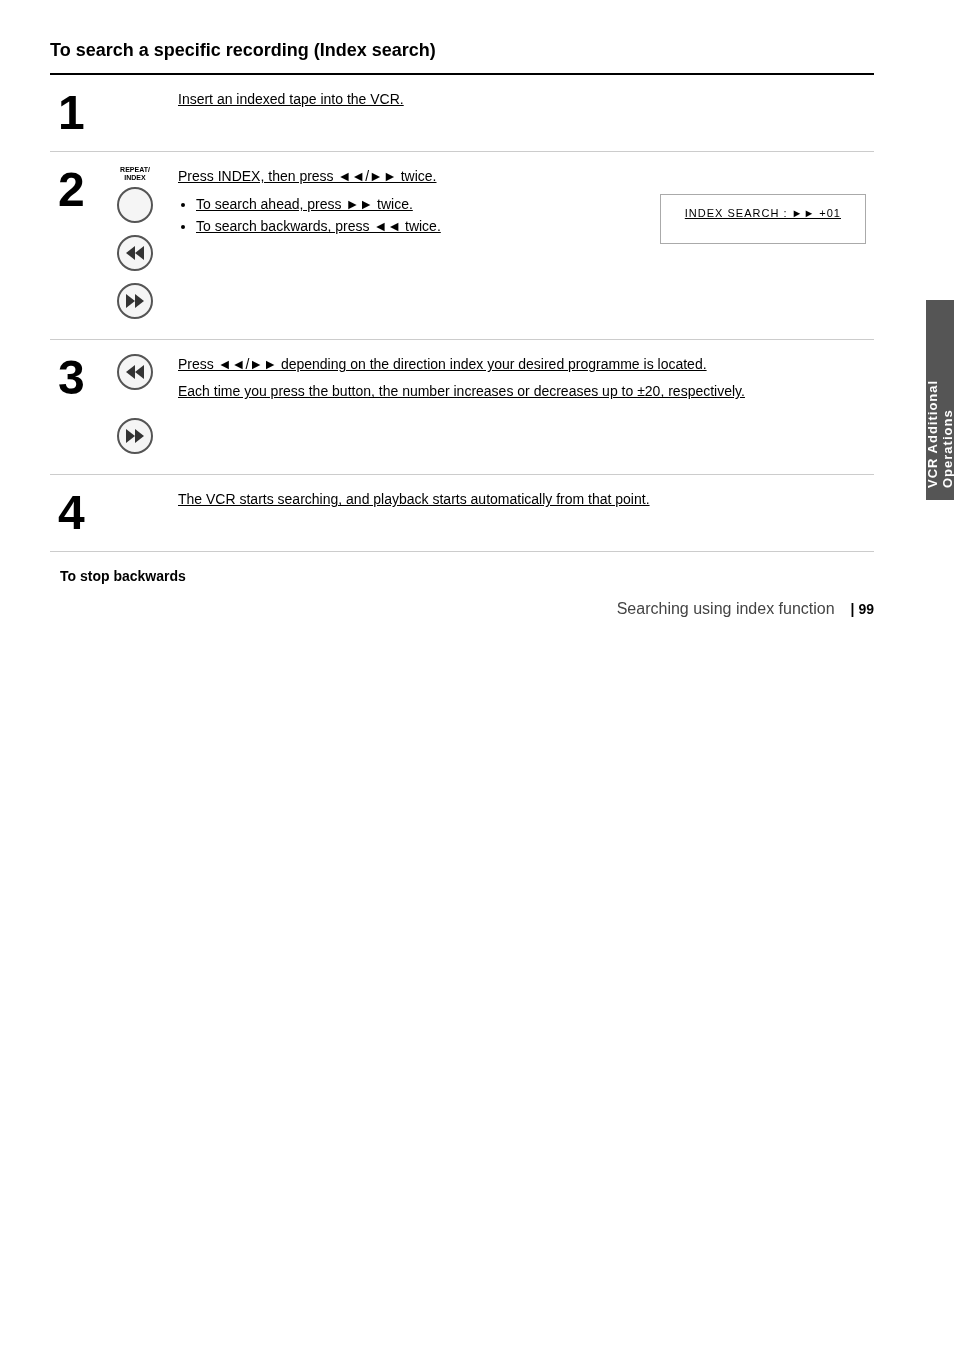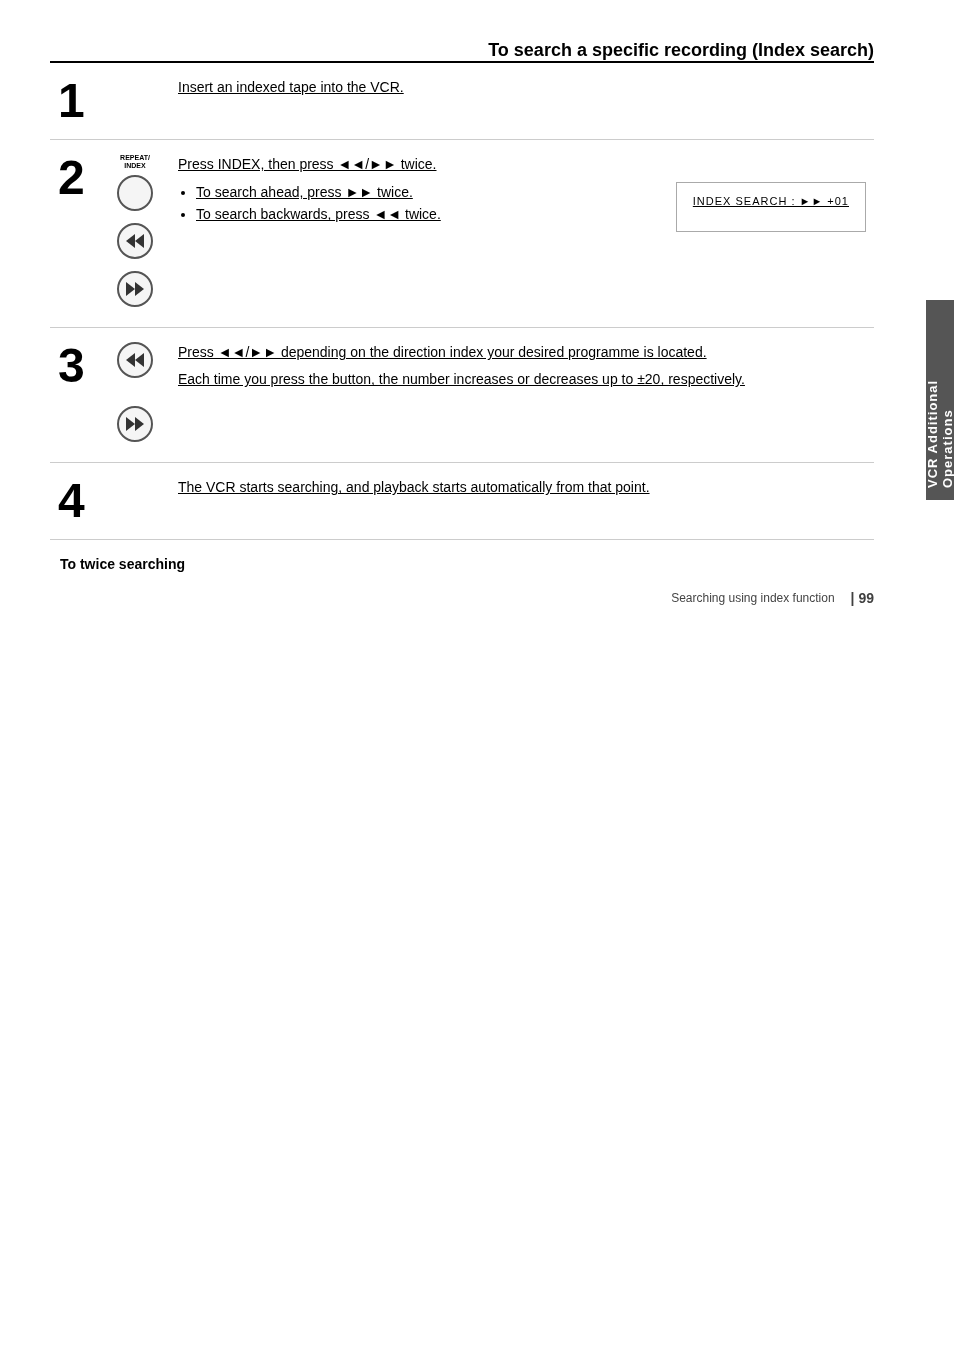--- a/index.html
+++ b/index.html
@@ -16,21 +16,21 @@
 
     .page-container {
       padding: 40px 50px 40px 50px;
       padding-right: 80px;
       position: relative;
     }
 
     .page-title {
       font-size: 18px;
       font-weight: bold;
-      text-align: right;
+      margin-bottom: 12px;
     }
 
     .top-rule {
       border: none;
       border-top: 2px solid #000;
       margin-bottom: 0;
     }
 
     .steps-table {
       width: 100%;
@@ -88,21 +88,21 @@
       border: 2px solid #555;
       display: inline-flex;
       align-items: center;
       justify-content: center;
       margin-bottom: 6px;
       background: #f5f5f5;
     }
 
     .display-box {
       border: 1px solid #aaa;
-      padding: 12px 16px;
+      padding: 12px 24px;
       display: inline-block;
       font-size: 11px;
       letter-spacing: 1px;
       min-width: 180px;
       min-height: 50px;
       margin-left: 20px;
       margin-top: 4px;
       vertical-align: top;
     }
 
@@ -263,28 +263,28 @@
         <td class="step-icons"></td>
         <td class="step-content">
           <p>The VCR starts searching, and playback starts automatically from that point.</p>
         </td>
       </tr>
 
     </tbody>
   </table>
 
   <div style="margin-top: 16px; padding-left: 10px;">
-    <p class="bold-section-title">To twice searching</p>
+    <p class="bold-section-title">To stop backwards</p>
   </div>
 
   <div style="margin-top: 14px; padding-left: 10px;">
   </div>
 
   <div class="side-tab">
     <span>VCR Additional Operations</span>
   </div>
 
   <div style="position:absolute;bottom:20px;left:50px;right:80px;display:flex;justify-content:flex-end;align-items:center;gap:16px;">
-    <span style="font-size:12px;color:#444;">Searching using index function</span>
-    <span style="font-size:14px;font-weight:bold;color:#404040;">|&nbsp;<span>99</span></span>
+    <span style="font-size:16px;color:#444;">Searching using index function</span>
+    <span style="font-size:14px;font-weight:bold;color:#000000;">|&nbsp;<span>99</span></span>
   </div>
 
 </div>
 
 </body></html>

